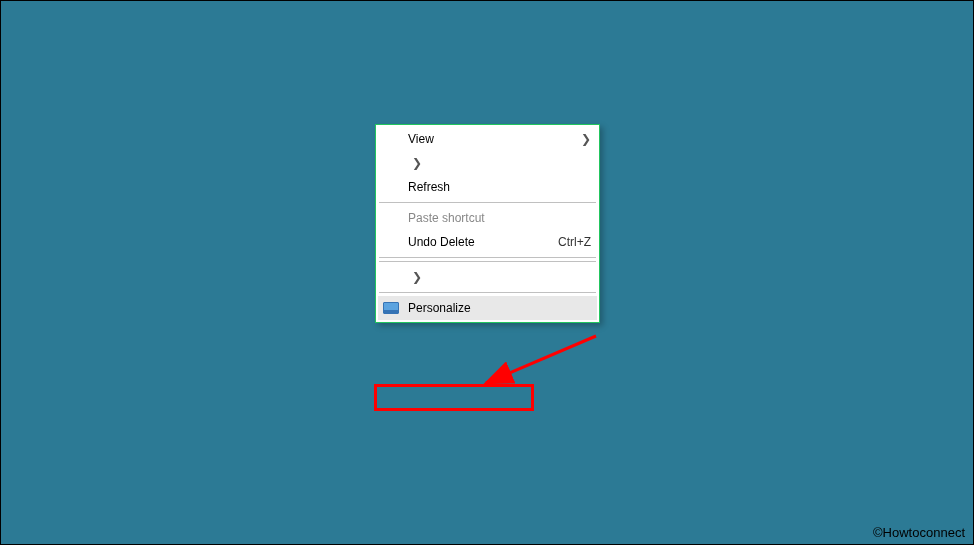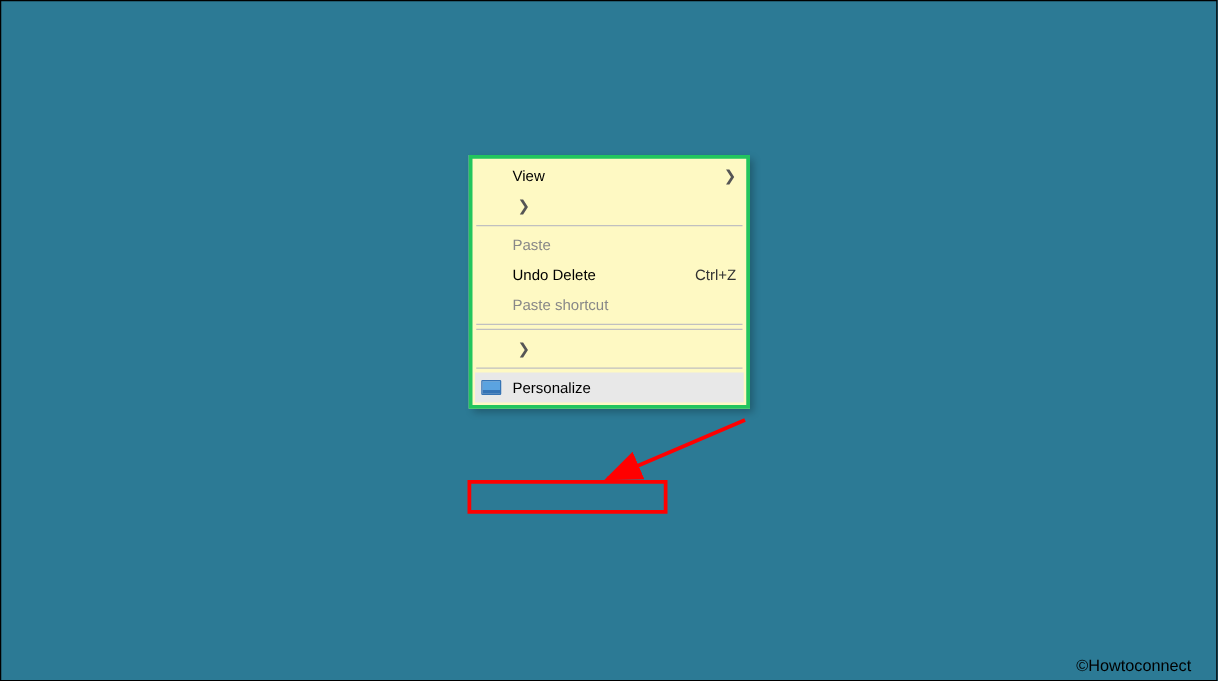--- a/index.html
+++ b/index.html
@@ -14,22 +14,22 @@
       font-family: 'Segoe UI', Arial, sans-serif;
       font-size: 12px;
       position: relative;
       border: 1px solid #000;
     }
     .context-menu {
       position: absolute;
       left: 374px;
       top: 123px;
       width: 225px;
-      background: #fef9c3;
-      border: 3px solid #22c55e;
+      background: #ffffff;
+      border: 1px solid #22c55e;
       box-shadow: 3px 3px 6px rgba(0,0,0,0.25);
       padding: 2px;
     }
     .menu-item {
       display: flex;
       align-items: center;
       height: 24px;
       padding: 0 6px 0 4px;
       cursor: default;
       color: #000;
@@ -77,21 +77,21 @@
       border: 3px solid #ff0000;
       pointer-events: none;
     }
     .arrow-annotation {
       position: absolute;
       pointer-events: none;
     }
     .watermark {
       position: absolute;
       bottom: 4px;
-      right: 20px;
+      right: 8px;
       color: #000;
       font-size: 13px;
     }
     .icon-intel {
       width: 16px;
       height: 16px;
       background: #4a8fc7;
       border-radius: 2px;
     }
     .icon-display {
@@ -127,37 +127,37 @@
     <span class="no-icon-spacer"></span>
     <span class="menu-label">View</span>
     <span class="menu-chevron">❯</span>
   </div>
 
   <div class="menu-item">
     <span class="no-icon-spacer"></span>
     <span class="menu-chevron">❯</span>
   </div>
 
+  <div class="menu-item">
+    <span class="no-icon-spacer"></span>
+    <span class="menu-label">Refresh</span>
+  </div>
 
   <div class="menu-separator"></div>
 
+
   <div class="menu-item disabled">
     <span class="no-icon-spacer"></span>
-    <span class="menu-label">Paste</span>
+    <span class="menu-label">Paste shortcut</span>
   </div>
 
   <div class="menu-item">
     <span class="no-icon-spacer"></span>
     <span class="menu-label">Undo Delete</span>
     <span class="menu-shortcut">Ctrl+Z</span>
-  </div>
-
-  <div class="menu-item disabled">
-    <span class="no-icon-spacer"></span>
-    <span class="menu-label">Paste shortcut</span>
   </div>
 
   <div class="menu-separator"></div>
 
 
   <div class="menu-separator"></div>
 
   <div class="menu-item">
     <span class="no-icon-spacer"></span>
     <span class="menu-chevron">❯</span>

